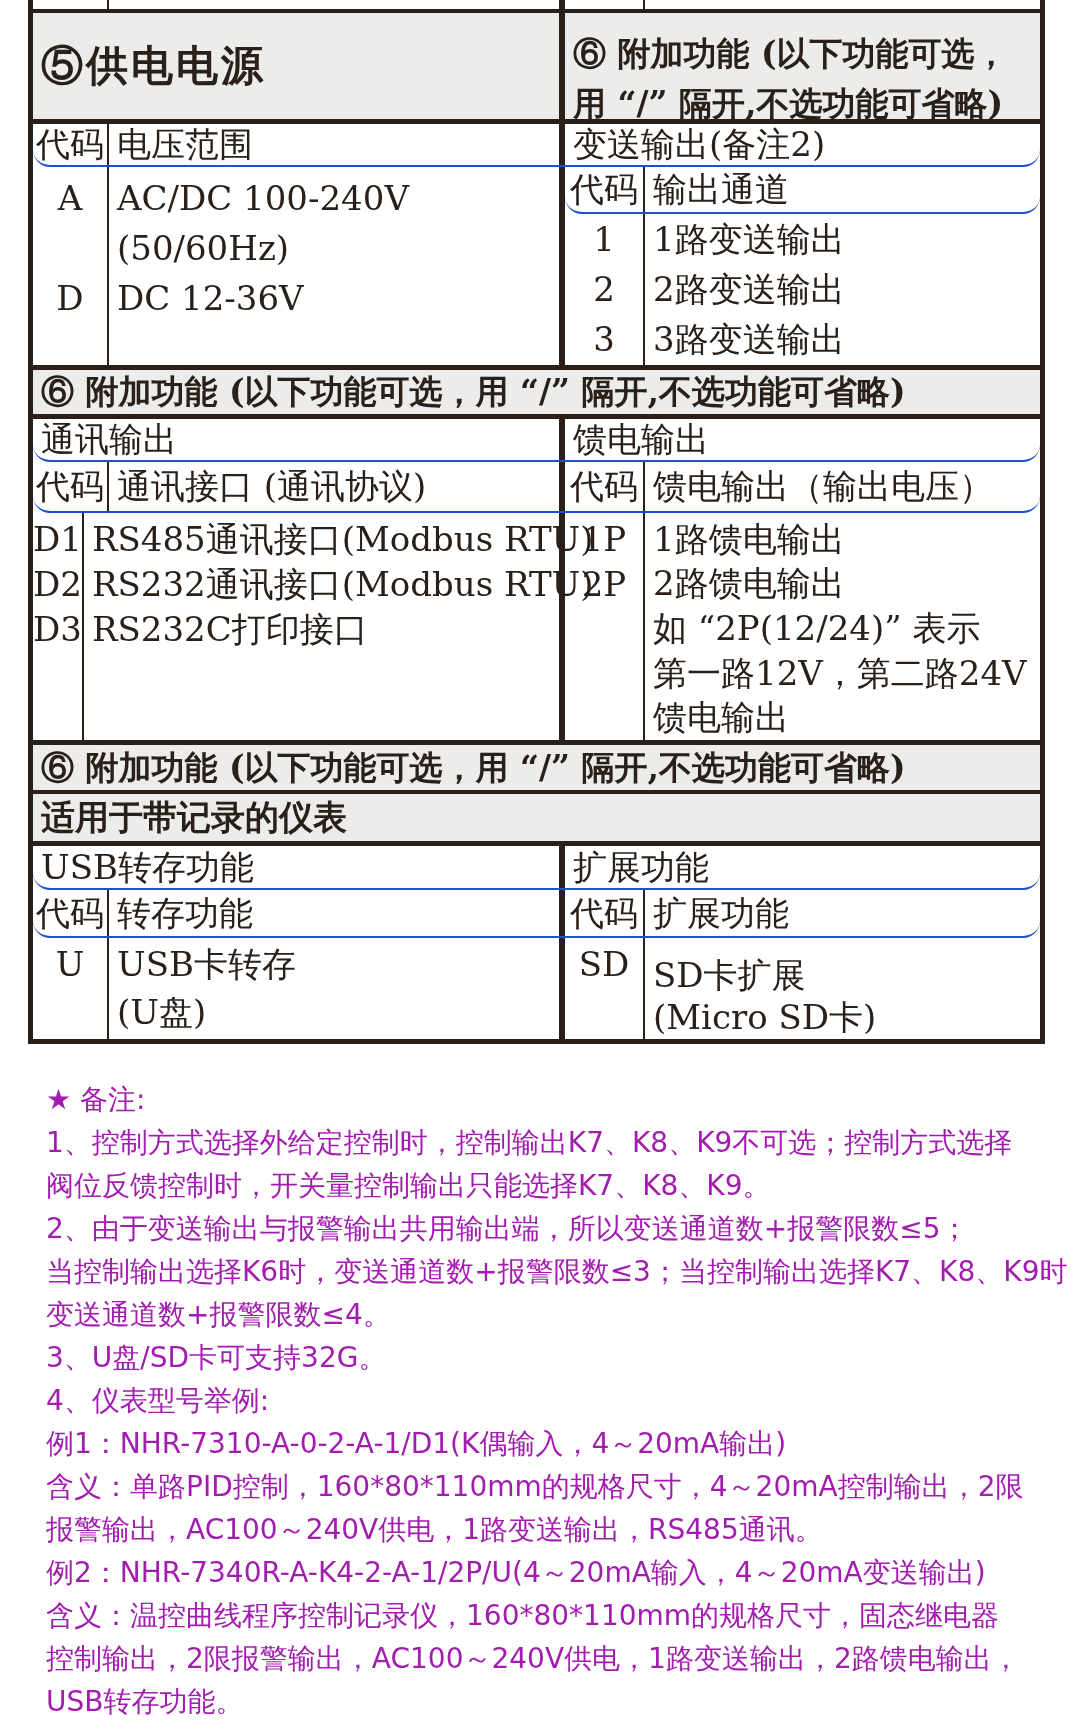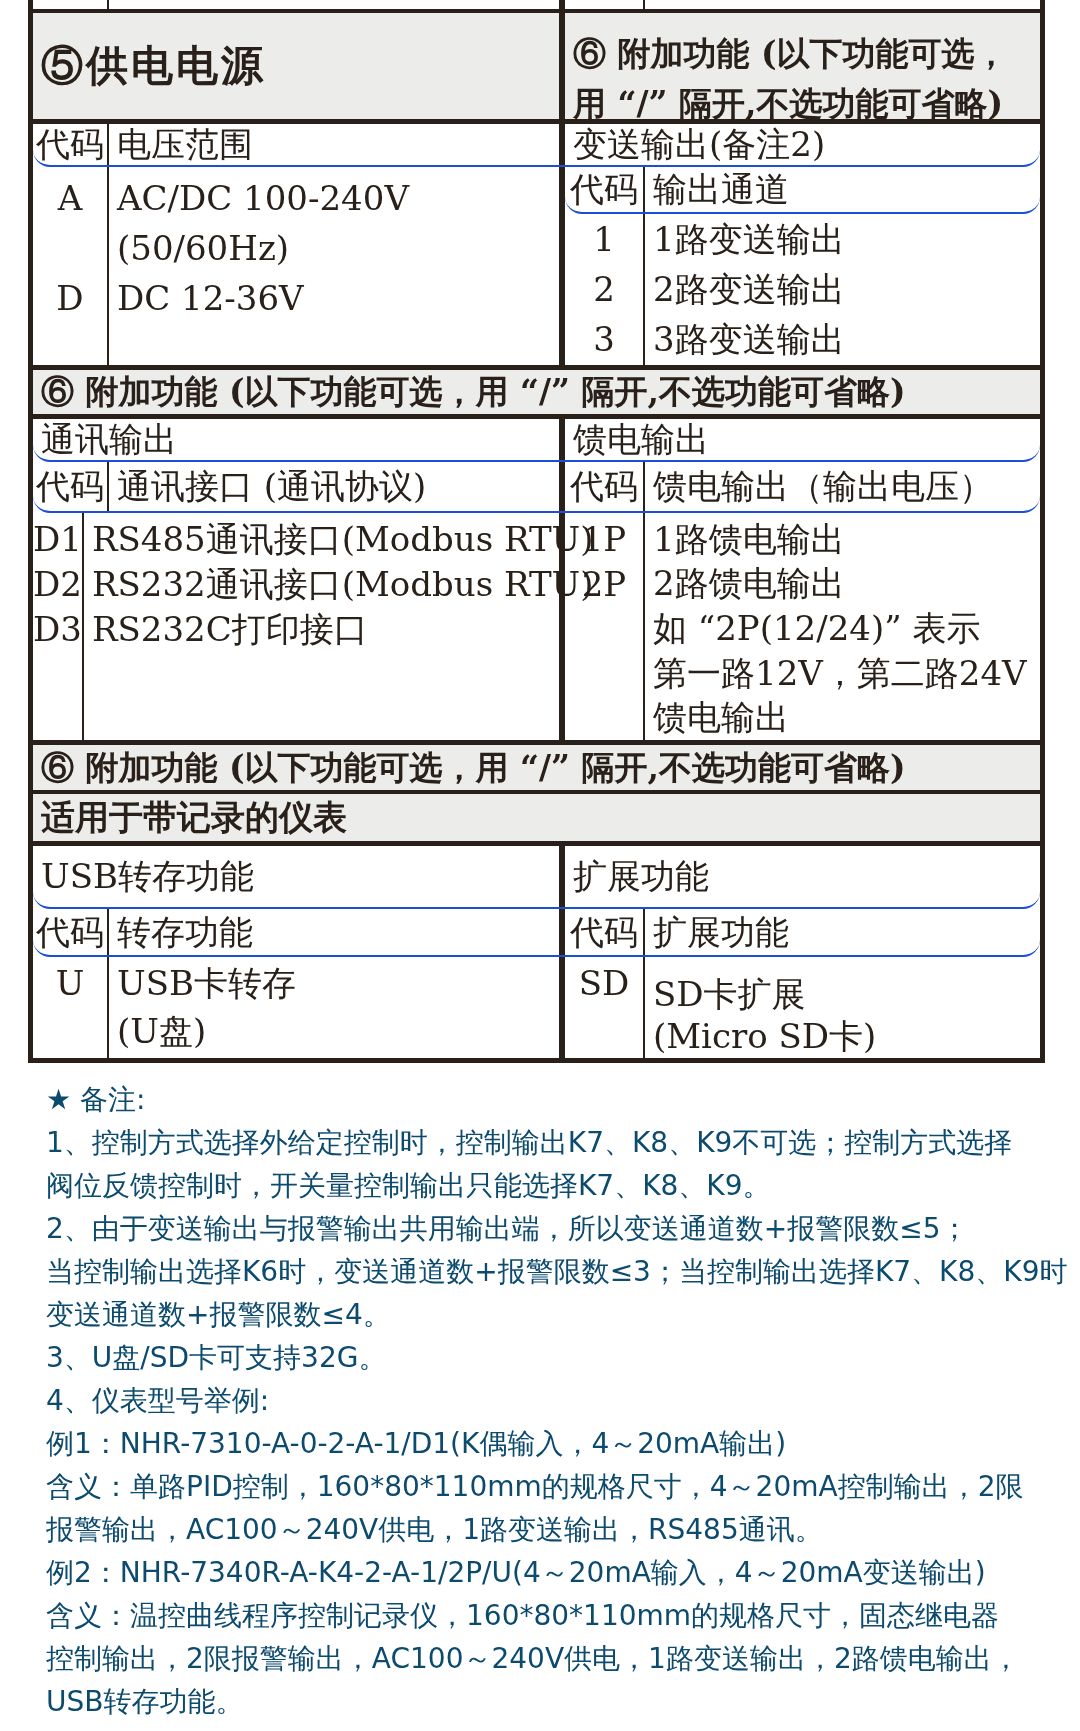--- a/index.html
+++ b/index.html
@@ -40,21 +40,21 @@
   .r-h2{height:51px;}
   .region1{height:203px;}
   .region2{height:232px;}
   .region3{height:106px;}
   .r-gray6{height:49px;align-items:center;font-size:33px;padding-left:8px;}
   .r-gray6b{height:52px;align-items:center;font-size:34px;padding-left:8px;}
   .subhead{height:47px;}
   .notes{
     position:absolute;left:46px;top:1078px;width:1000px;
     font-family:"DejaVu Sans","Liberation Sans",sans-serif;
-    color:#0c4a6e;font-size:28px;
+    color:#a21caf;font-size:28px;
   }
   .note-line{height:43px;display:flex;align-items:center;white-space:nowrap;}
 </style>
 </head>
 <body>
 
 <div class="page">
 
   <div class="spec-table">
 
@@ -171,21 +171,21 @@
     </div>
 
     <div class="row r-gray6 gray bb-med cell">
       <span>⑥ 附加功能 (以下功能可选，用 “/” 隔开,不选功能可省略)</span>
     </div>
 
     <div class="row r-gray6b gray bb-thick cell">
       <span>适用于带记录的仪表</span>
     </div>
 
-    <div class="row r-h bb-thin" style="height:63px">
+    <div class="row r-h bb-thin" style="height:44px">
       <div class="half-l cell pad">USB转存功能</div>
       <div class="half-r cell pad">扩展功能</div>
     </div>
 
     <div class="row r-h bb-thin" style="height:48px">
       <div class="half-l">
         <div class="codecol-l cell ctr">代码</div>
         <div class="fill cell pad">转存功能</div>
       </div>
       <div class="half-r">

